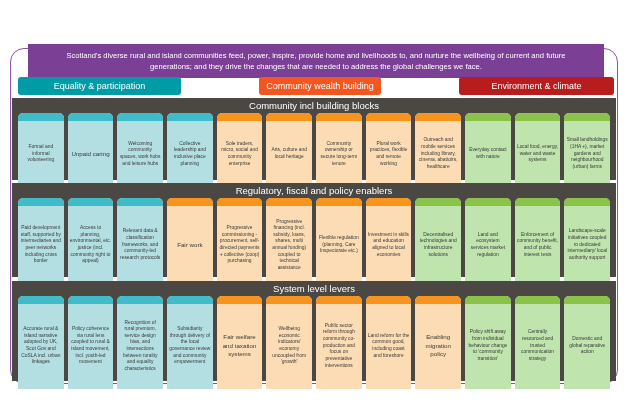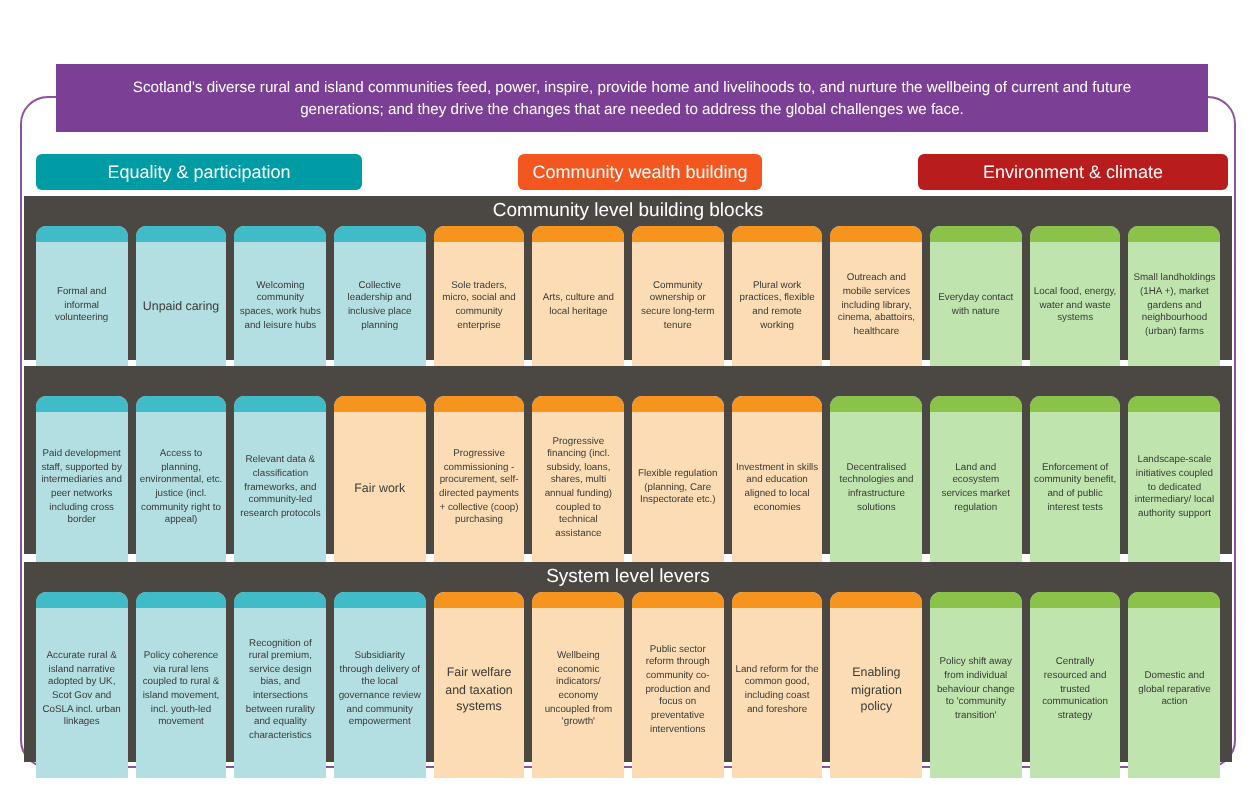--- a/index.html
+++ b/index.html
@@ -31,21 +31,21 @@
     border: 1.2px solid #8c52a0;
     border-radius: 14px;
     box-sizing: border-box;
     background: transparent;
   }
 
   
   .vision-banner {
     position: absolute;
     left: 28px;
-    top: 32px;
+    top: 44px;
     width: 576px;
     min-height: 34px;
     background: #7c3f96;
     color: #ffffff;
     font-size: 7.6px;
     line-height: 1.45;
     text-align: center;
     padding: 6px 24px;
     box-sizing: border-box;
     display: flex;
@@ -172,21 +172,21 @@
     </div>
     <div class="pill pill-wealth">
       <span>Community wealth building</span>
     </div>
     <div class="pill pill-environment">
       <span>Environment &amp; climate</span>
     </div>
   </div>
 
   <div class="band band-1">
-    <div class="band-title">Community level building blocks</div>
+    <div class="band-title">Community incl building blocks</div>
     <div class="cards">
       <div class="card c-teal">
           <div class="cap"></div>
           <div class="txt">Formal and informal volunteering</div>
         </div>
       <div class="card c-teal short">
           <div class="cap"></div>
           <div class="txt">Unpaid caring</div>
         </div>
       <div class="card c-teal">
@@ -226,20 +226,21 @@
           <div class="txt">Local food, energy, water and waste systems</div>
         </div>
       <div class="card c-green">
           <div class="cap"></div>
           <div class="txt">Small landholdings (1HA +), market gardens and neighbourhood (urban) farms</div>
         </div>
     </div>
   </div>
 
   <div class="band band-2">
+    <div class="band-title">Regulatory, fiscal and policy enablers</div>
     <div class="cards">
       <div class="card c-teal">
           <div class="cap"></div>
           <div class="txt">Paid development staff, supported by intermediaries and peer networks including cross border</div>
         </div>
       <div class="card c-teal">
           <div class="cap"></div>
           <div class="txt">Access to planning, environmental, etc. justice (incl. community right to appeal)</div>
         </div>
       <div class="card c-teal">

